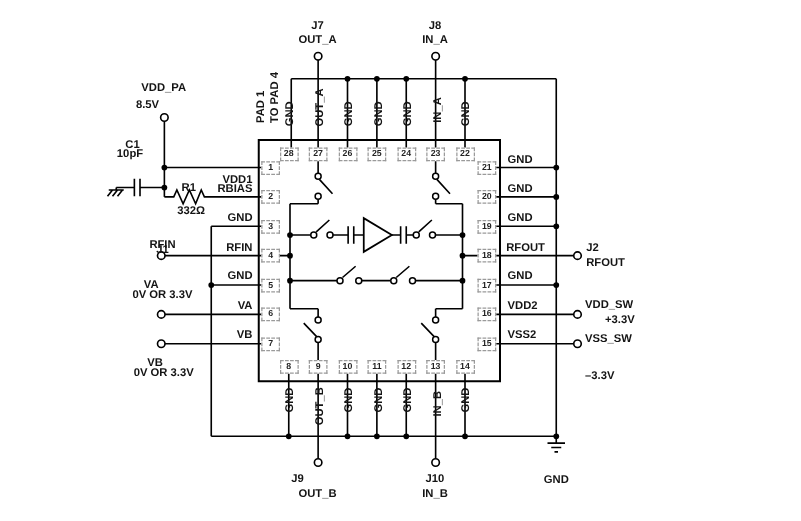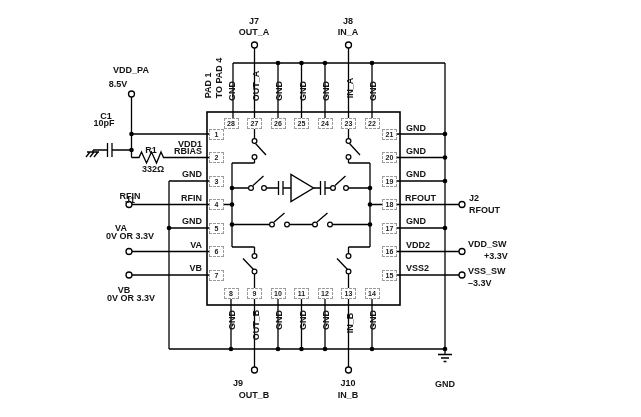--- a/index.html
+++ b/index.html
@@ -230,15 +230,15 @@
   <div class="lb c" style="left:254px;top:395px">OUT_B</div>
   <div class="lb c" style="left:348px;top:383px">J10</div>
   <div class="lb c" style="left:348px;top:395px">IN_B</div>
   <div class="lb c" style="left:445px;top:384px">GND</div>
 
   <div class="lb ll" style="left:469px;top:198px">J2</div>
   <div class="lb ll" style="left:469px;top:210px">RFOUT</div>
   <div class="lb ll" style="left:468px;top:244px">VDD_SW</div>
   <div class="lb ll" style="left:484px;top:256px">+3.3V</div>
   <div class="lb ll" style="left:468px;top:271px">VSS_SW</div>
-  <div class="lb ll" style="left:468px;top:283px">–3.3V</div>
+  <div class="lb ll" style="left:468px;top:301px">–3.3V</div>
 
 </div>
 
 </body></html>

